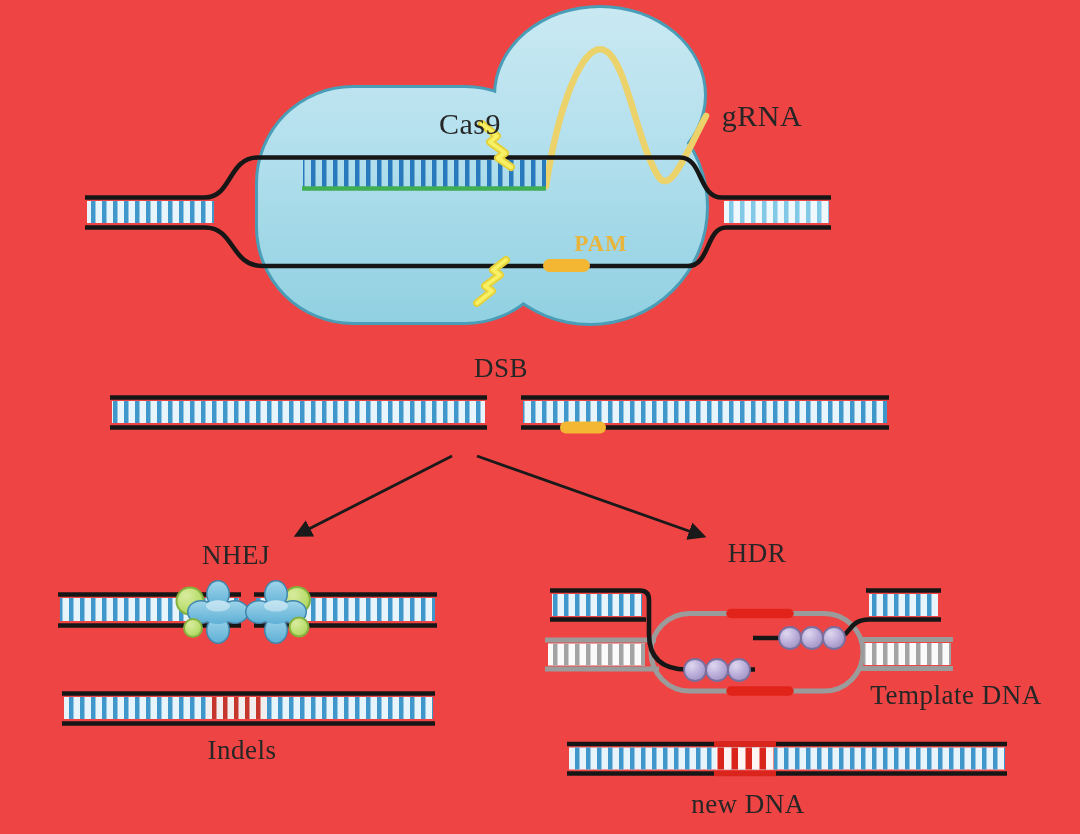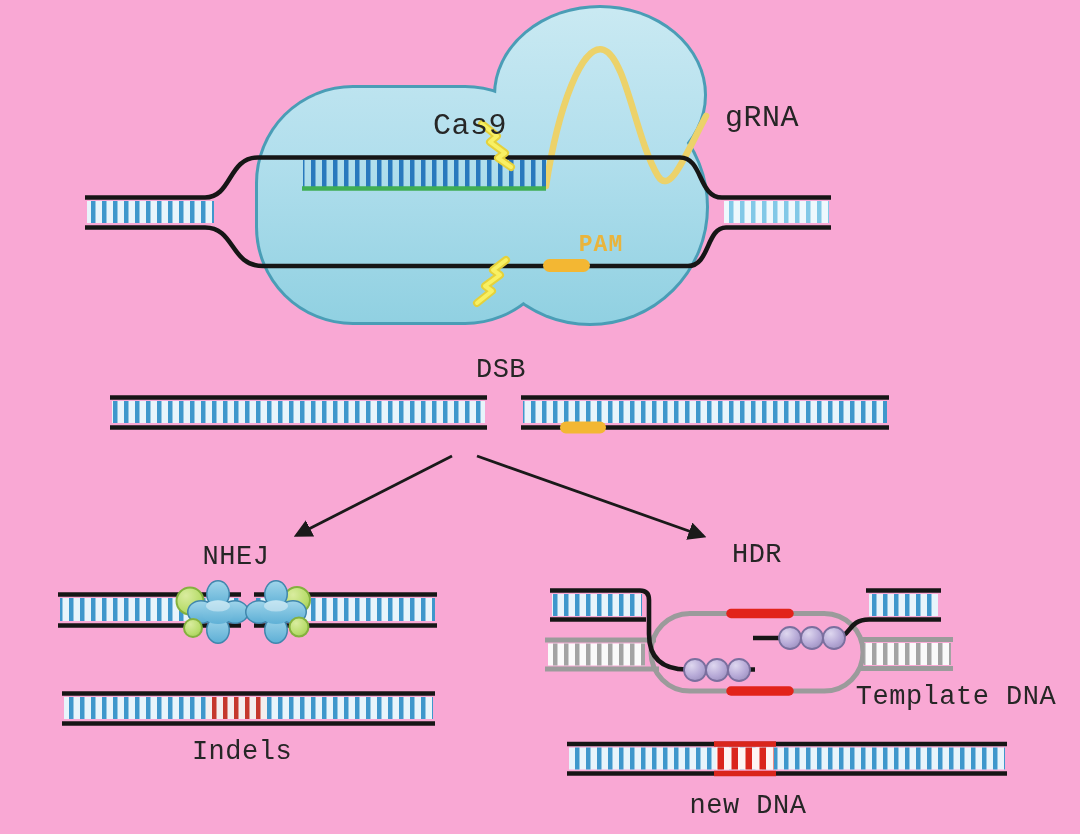--- a/index.html
+++ b/index.html
@@ -1,17 +1,17 @@
 <!DOCTYPE html>
 <html><head>
 <meta charset="utf-8">
 <style>
   html,body{margin:0;padding:0;background:#ffffff;}
-  #stage{position:relative;width:1080px;height:834px;background:#f9a8d4;overflow:hidden;
-         font-family:Liberation Mono, monospace;}
+  #stage{position:relative;width:1080px;height:834px;background:#ef4444;overflow:hidden;
+         font-family:Liberation Serif, serif;}
   svg{display:block;}
   text{fill:#262626;}
   .lbl{font-size:27px;letter-spacing:0.5px;}
   .lbl-big{font-size:30px;letter-spacing:0.5px;}
   .lbl-pam{font-size:23px;font-weight:bold;fill:#e9b43c;letter-spacing:1px;}
 </style>
 </head>
 <body>
 
 <div id="stage">

